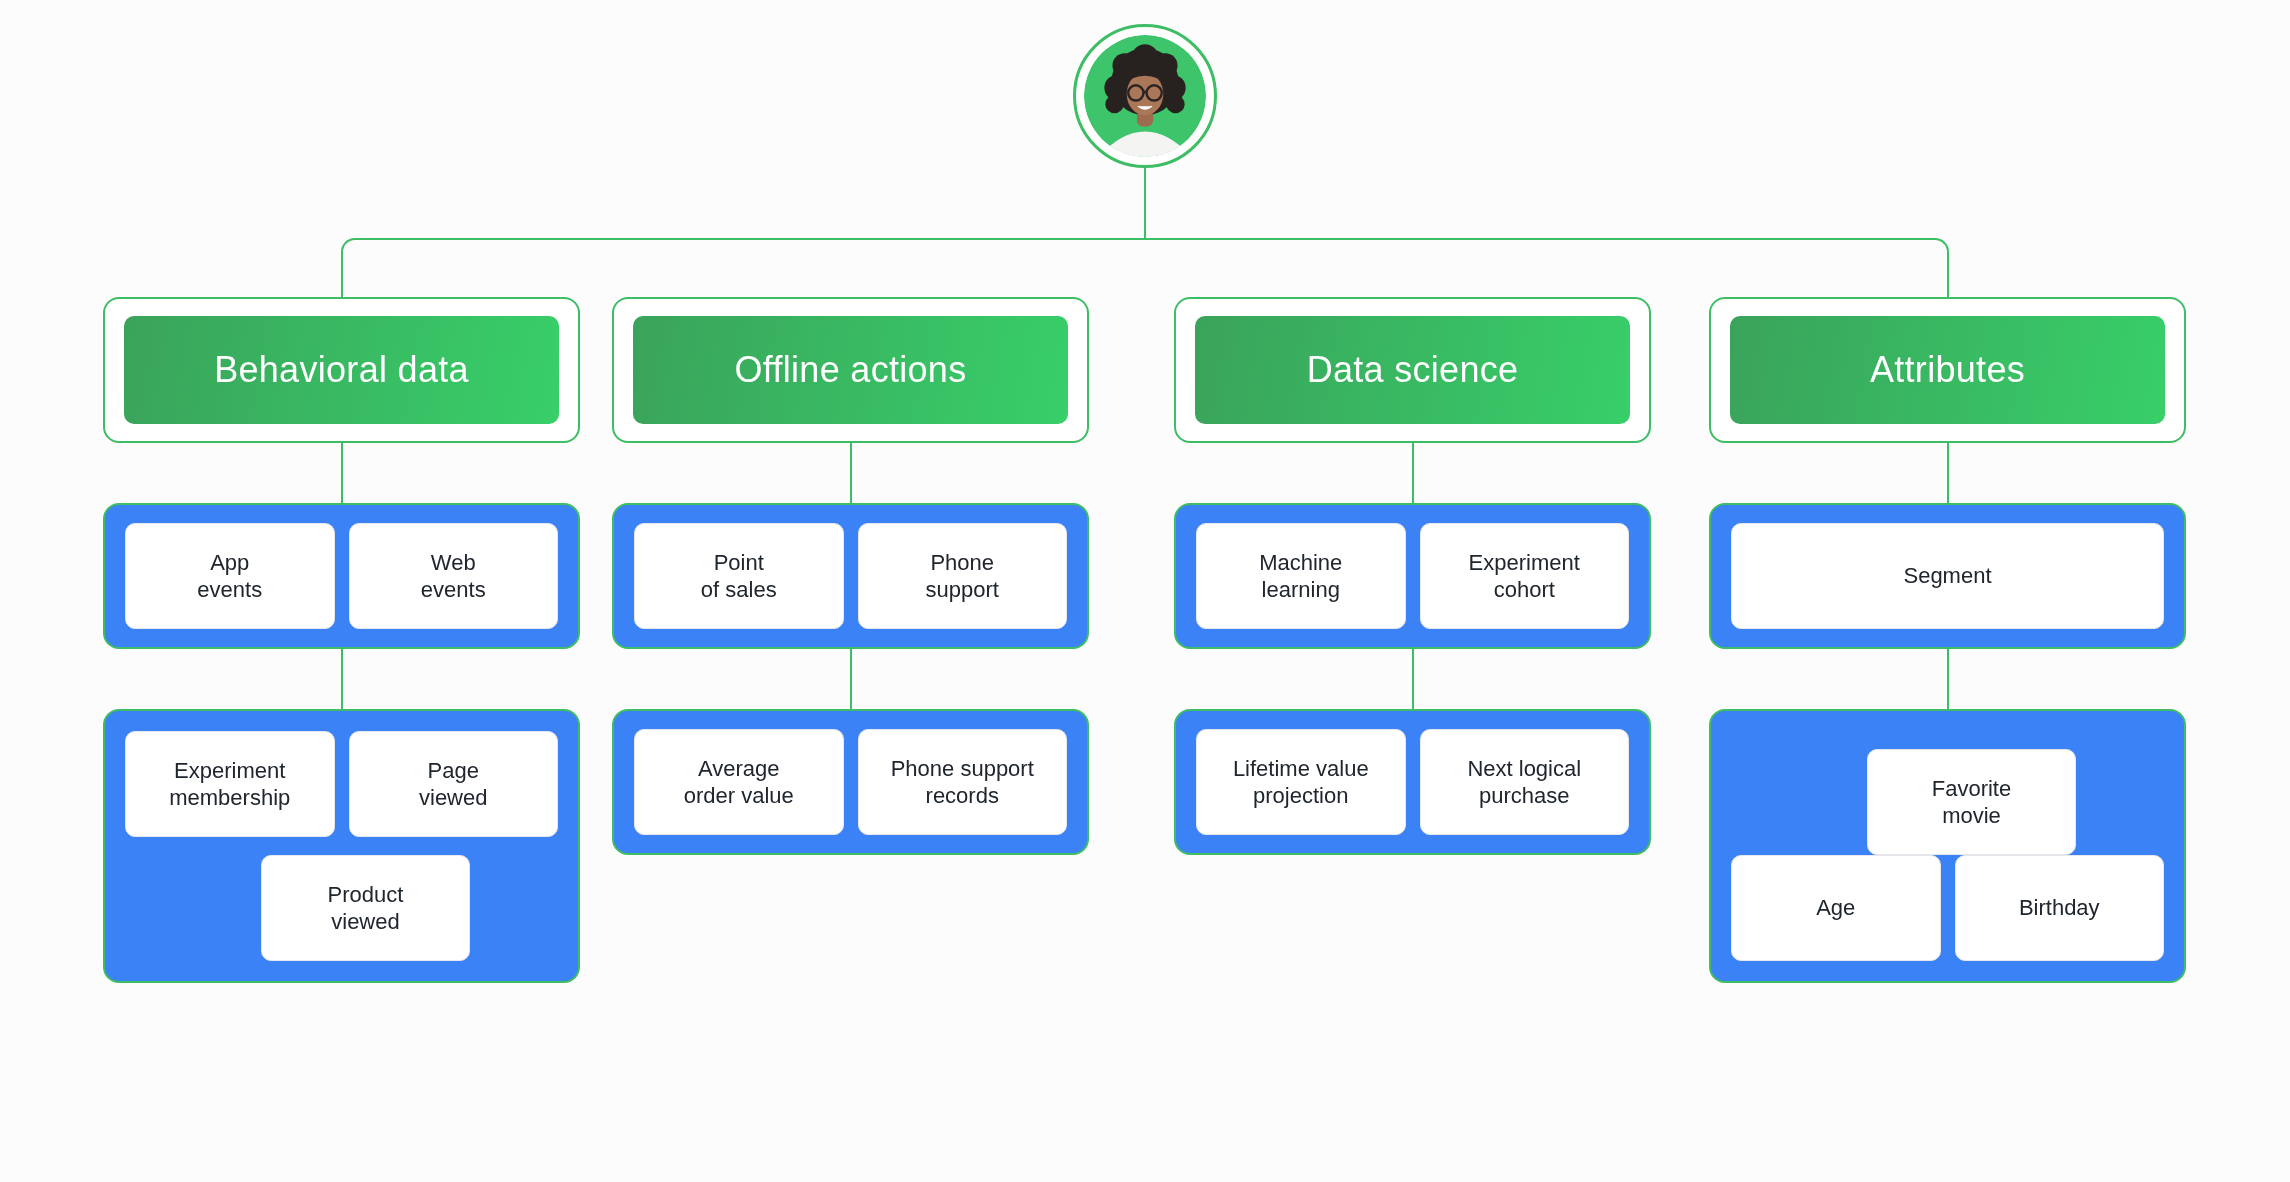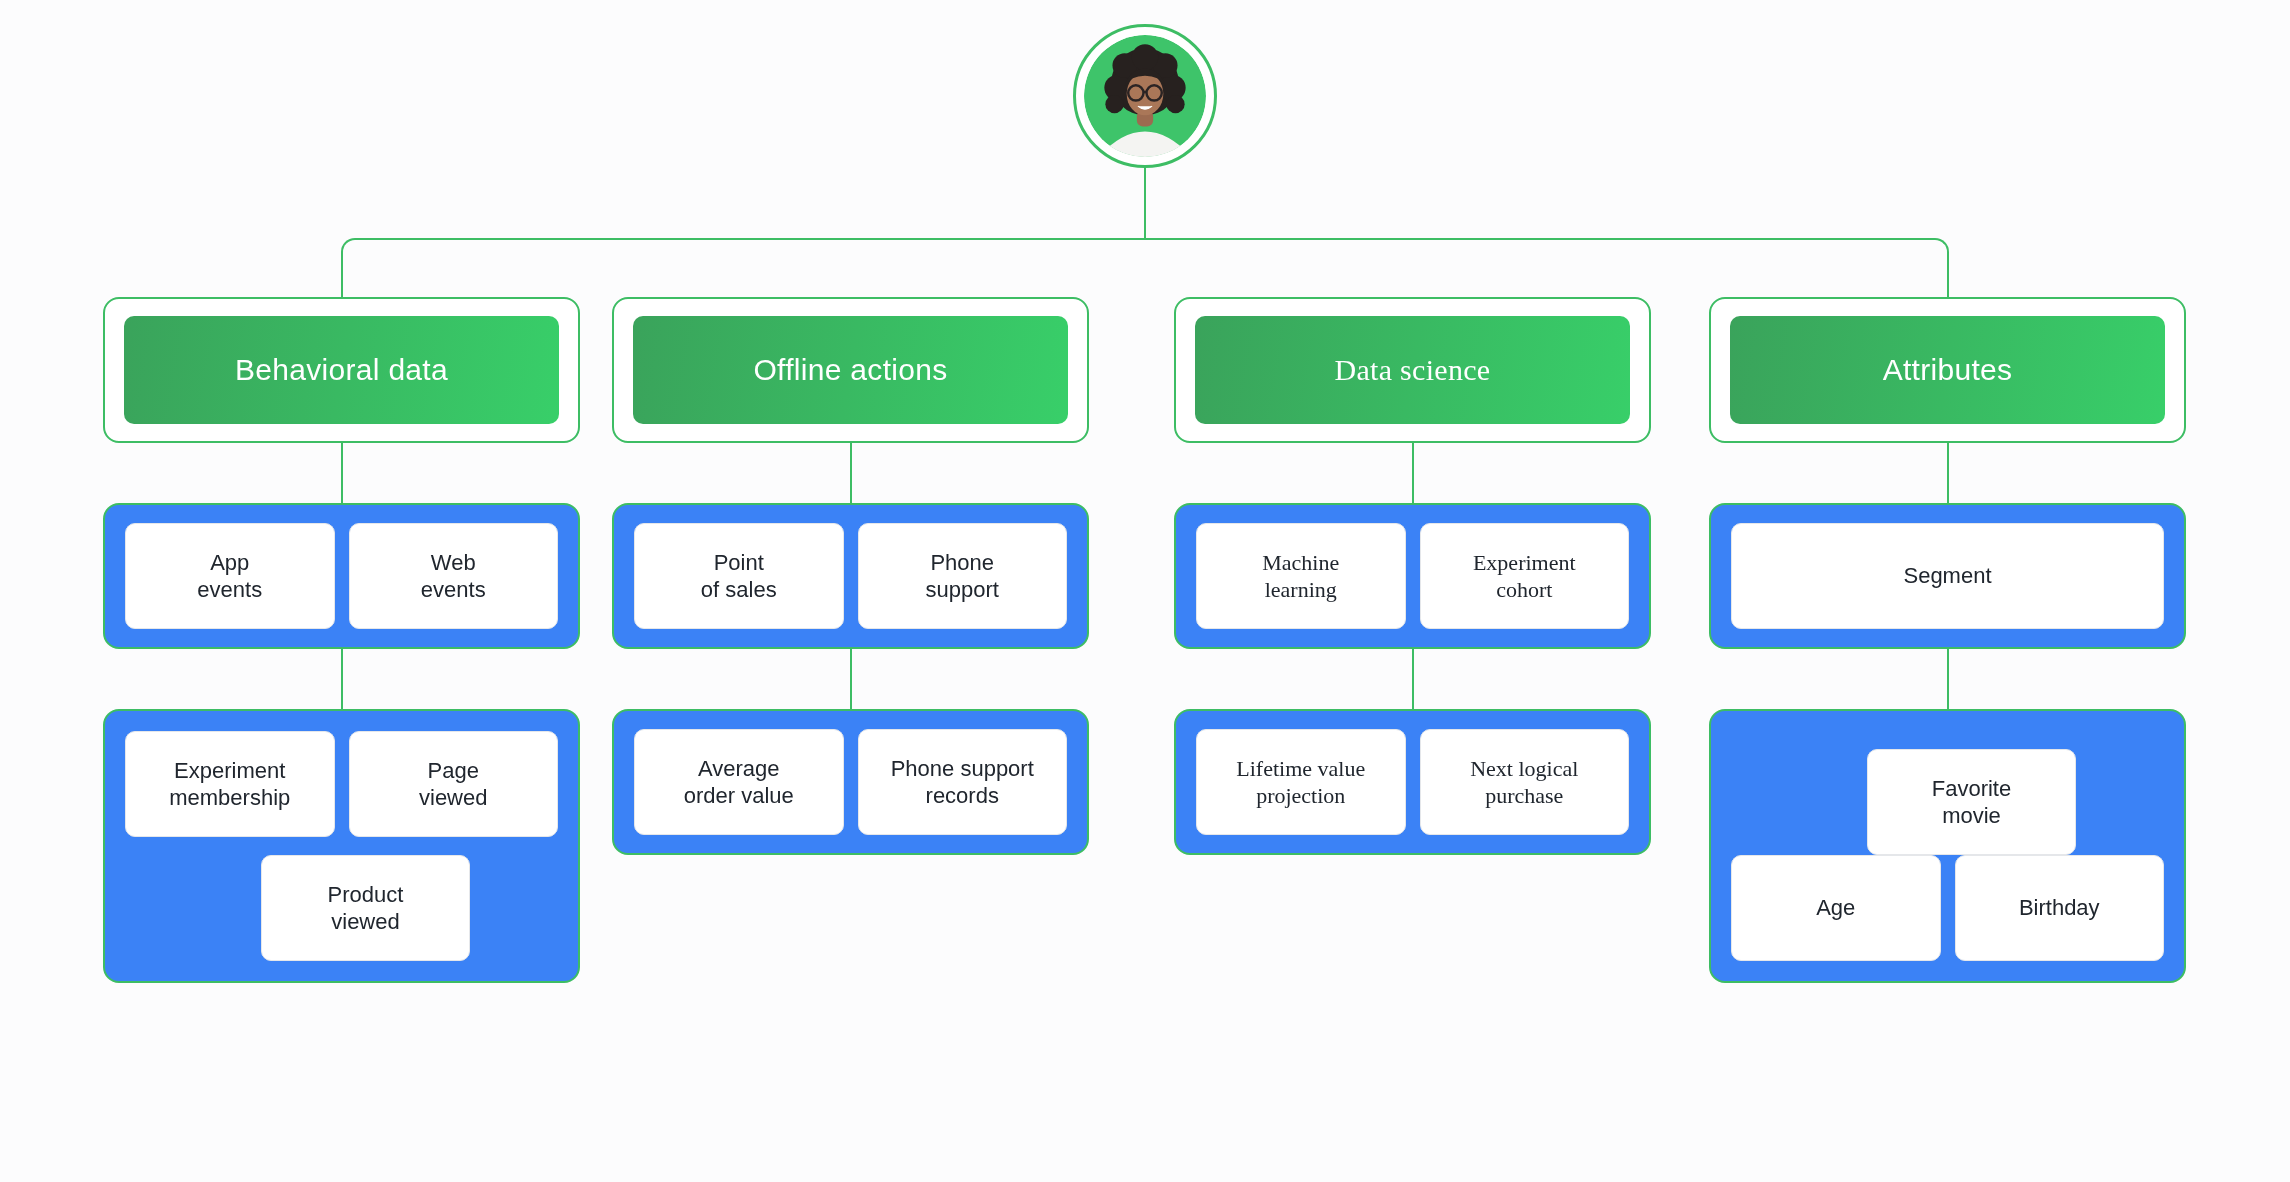--- a/index.html
+++ b/index.html
@@ -52,36 +52,36 @@
     width: 122px; height: 122px;
     border-radius: 50%;
     overflow: hidden;
     display: block;
   }
 
   
   .col { position: absolute; top: 297px; width: 477px; }
   .col-1 { left: 103px; }
   .col-2 { left: 612px; }
-  .col-3 { left: 1174px; font-family: Liberation Serif, serif; }
+  .col-3 { left: 1174px; }
   .col-4 { left: 1709px; }
 
   .col-header {
     height: 146px;
     background: #fff;
     border: 2px solid var(--green);
     border-radius: 16px;
     padding: 17px 19px;
   }
   .header-btn {
     width: 100%; height: 100%;
     border-radius: 10px;
     background: linear-gradient(100deg, var(--grad-a) 0%, var(--grad-b) 100%);
     color: var(--header-text);
-    font-size: 30px;
+    font-size: 36px;
     font-weight: 500;
     letter-spacing: 0.3px;
     display: flex; align-items: center; justify-content: center;
   }
 
   .v-conn {
     width: 2px; height: 60px;
     background: var(--green);
     margin: 0 auto;
   }

